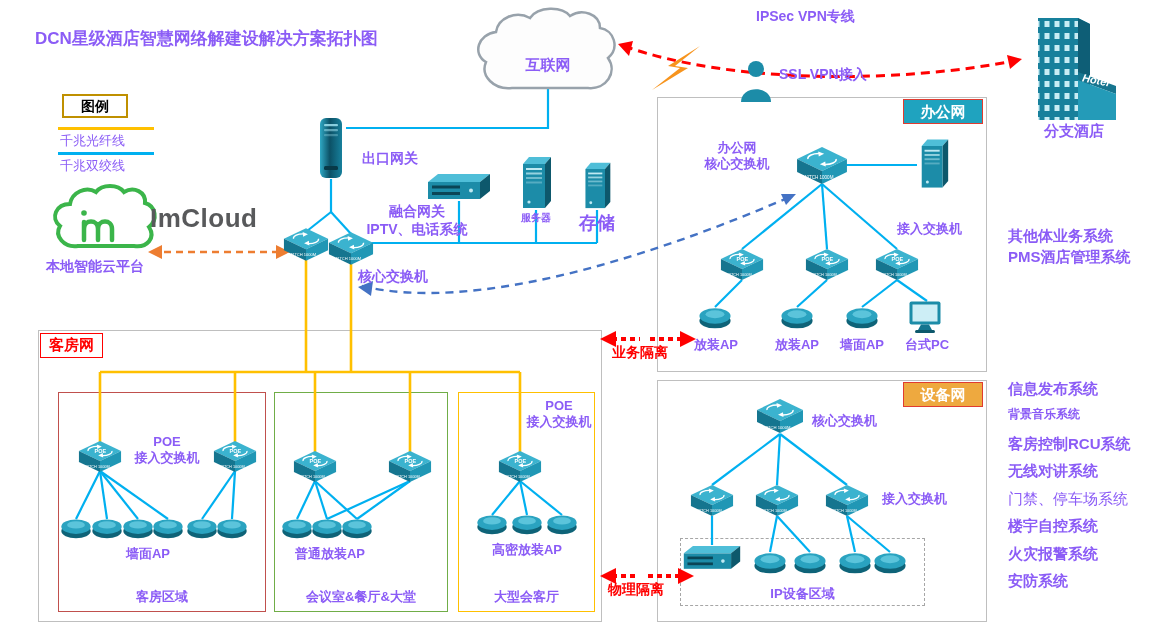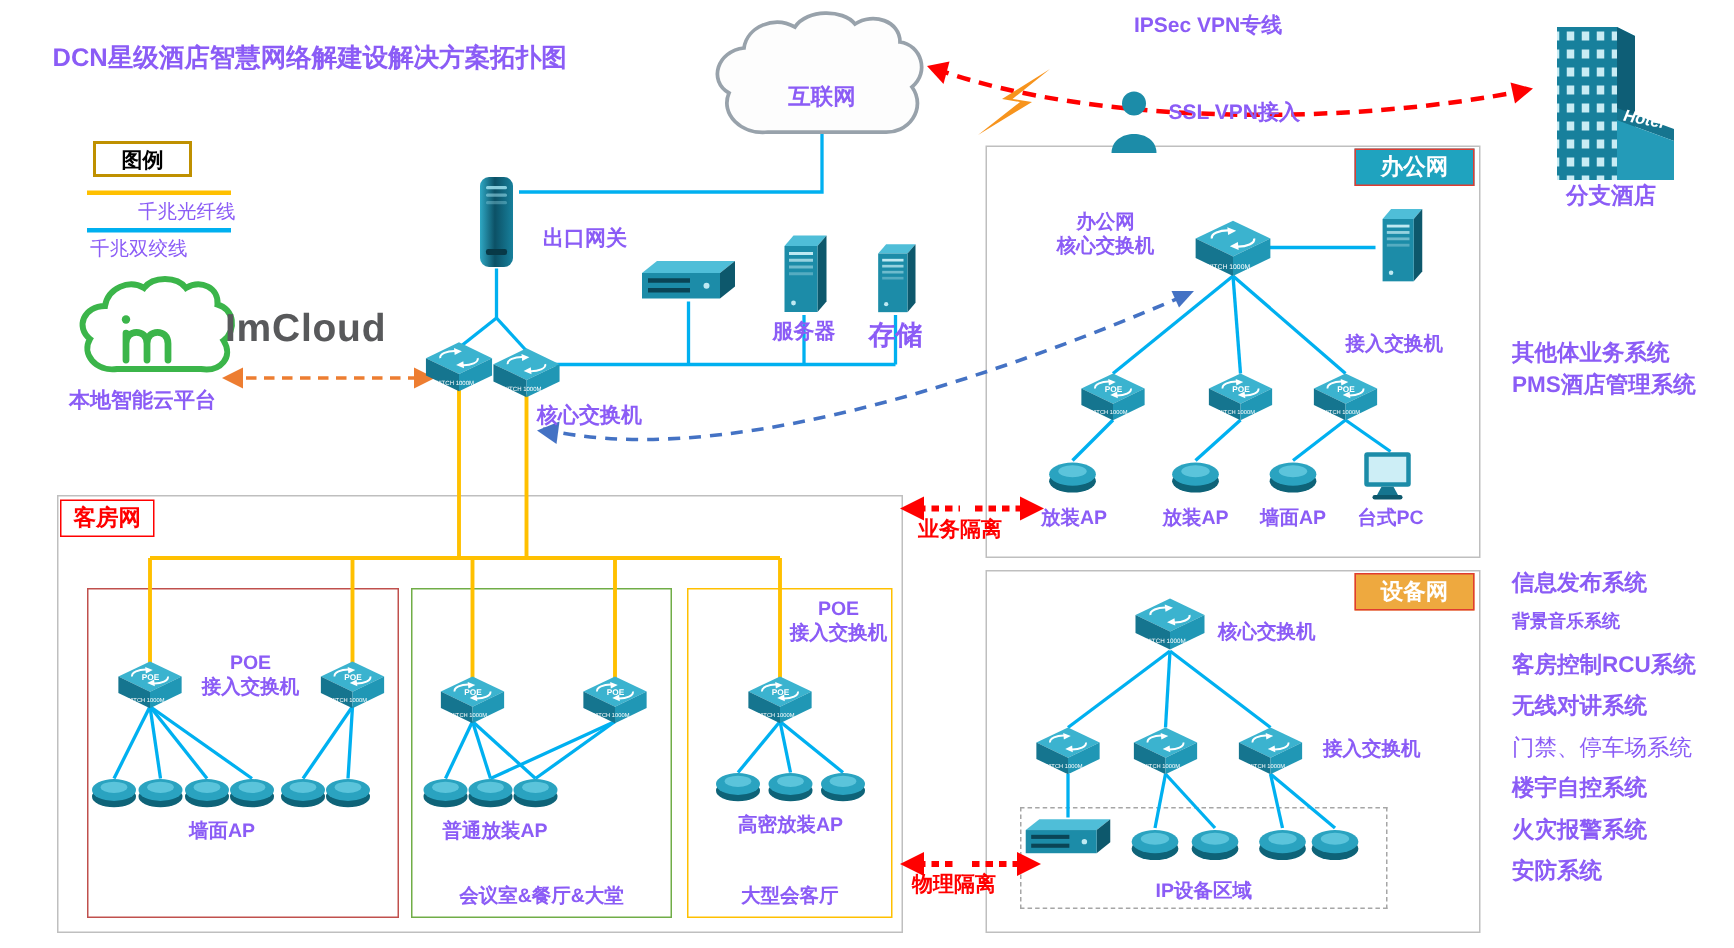--- a/index.html
+++ b/index.html
@@ -244,32 +244,34 @@
     <use href="#sym-ap" x="753" y="551" width="34" height="23"></use>
     <use href="#sym-ap" x="793" y="551" width="34" height="23"></use>
     <use href="#sym-ap" x="838" y="551" width="34" height="23"></use>
     <use href="#sym-ap" x="873" y="551" width="34" height="23"></use>
   </svg>
 
   <div class="lbl" style="left:35px;top:28px;font-size:17px;">DCN星级酒店智慧网络解建设解决方案拓扑图</div>
 
   <div class="badge" style="left:62px;top:94px;width:66px;height:24px;line-height:21px;font-size:14px;border:2px solid #BF9000;">图例</div>
   <div class="legend-line" style="left:58px;top:127px;width:96px;background:#FFC000;"></div>
-  <div class="lbl" style="left:60px;top:133px;font-size:13px;font-weight:normal;margin-left:32px;">千兆光纤线</div>
+  <div class="lbl" style="left:60px;top:133px;font-size:13px;font-weight:normal;">千兆光纤线</div>
   <div class="legend-line" style="left:58px;top:152px;width:96px;background:#00B0F0;"></div>
   <div class="lbl" style="left:60px;top:158px;font-size:13px;font-weight:normal;">千兆双绞线</div>
 
   <div class="lbl ctr" style="left:508px;top:56px;width:80px;font-size:15px;">互联网</div>
   <div class="lbl" style="left:756px;top:8px;font-size:14px;">IPSec VPN专线</div>
   <div class="lbl" style="left:779px;top:66px;font-size:14px;">SSL VPN接入</div>
   <div class="lbl ctr" style="left:1036px;top:122px;width:76px;font-size:15px;">分支酒店</div>
   <div class="lbl" style="left:1082px;top:74px;color:#fff;font-style:italic;font-size:11px;transform:rotate(11deg);">Hotel</div>
 
   <div class="lbl" style="left:362px;top:150px;font-size:14px;">出口网关</div>
-  <div class="lbl ctr" style="left:512px;top:212px;width:48px;font-size:14px;">服务器</div>
+  <div class="lbl ctr" style="left:347px;top:203px;width:140px;font-size:14px;">融合网关
+IPTV、电话系统</div>
+  <div class="lbl ctr" style="left:512px;top:212px;width:48px;font-size:10px;">服务器</div>
   <div class="lbl ctr" style="left:577px;top:212px;width:40px;font-size:18px;">存储</div>
   <div class="lbl" style="left:358px;top:268px;font-size:14px;">核心交换机</div>
 
   <div class="lbl" style="left:150px;top:202px;font-size:26px;color:#58595B;letter-spacing:0.5px;">ImCloud</div>
   <div class="lbl" style="left:46px;top:258px;font-size:14px;">本地智能云平台</div>
 
   <div class="badge badge-office" style="left:903px;top:99px;width:80px;height:25px;line-height:24px;font-size:15px;">办公网</div>
   <div class="lbl ctr" style="left:692px;top:140px;width:90px;">办公网
 核心交换机</div>
   <div class="lbl" style="left:897px;top:221px;">接入交换机</div>
@@ -279,20 +281,21 @@
   <div class="lbl ctr" style="left:903px;top:337px;width:48px;">台式PC</div>
 
   <div class="badge badge-guest" style="left:40px;top:333px;padding:2px 8px;font-size:15px;">客房网</div>
   <div class="lbl ctr" style="left:124px;top:434px;width:86px;">POE
 接入交换机</div>
   <div class="lbl ctr" style="left:522px;top:398px;width:74px;">POE
 接入交换机</div>
   <div class="lbl ctr" style="left:118px;top:546px;width:60px;">墙面AP</div>
   <div class="lbl ctr" style="left:288px;top:546px;width:84px;">普通放装AP</div>
   <div class="lbl ctr" style="left:487px;top:542px;width:80px;">高密放装AP</div>
+  <div class="lbl ctr" style="left:58px;top:589px;width:208px;">客房区域</div>
   <div class="lbl ctr" style="left:274px;top:589px;width:174px;">会议室&amp;餐厅&amp;大堂</div>
   <div class="lbl ctr" style="left:458px;top:589px;width:137px;">大型会客厅</div>
 
   <div class="badge badge-device" style="left:903px;top:382px;width:80px;height:25px;line-height:24px;font-size:15px;">设备网</div>
   <div class="lbl" style="left:812px;top:413px;">核心交换机</div>
   <div class="lbl" style="left:882px;top:491px;">接入交换机</div>
   <div class="lbl ctr" style="left:745px;top:586px;width:115px;">IP设备区域</div>
 
   <div class="lbl red" style="left:612px;top:344px;font-size:14px;">业务隔离</div>
   <div class="lbl red" style="left:608px;top:581px;font-size:14px;">物理隔离</div>

